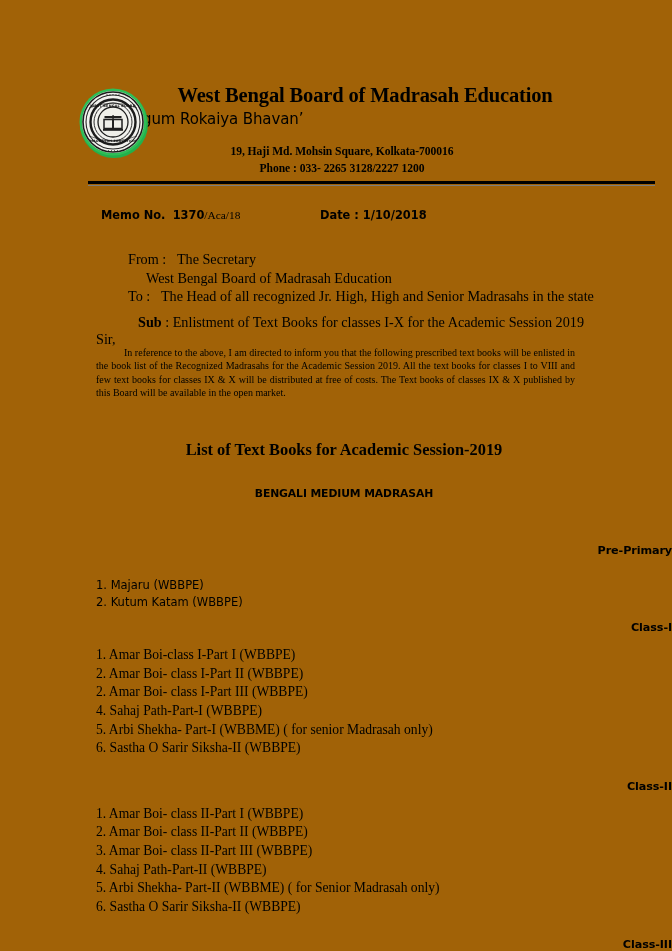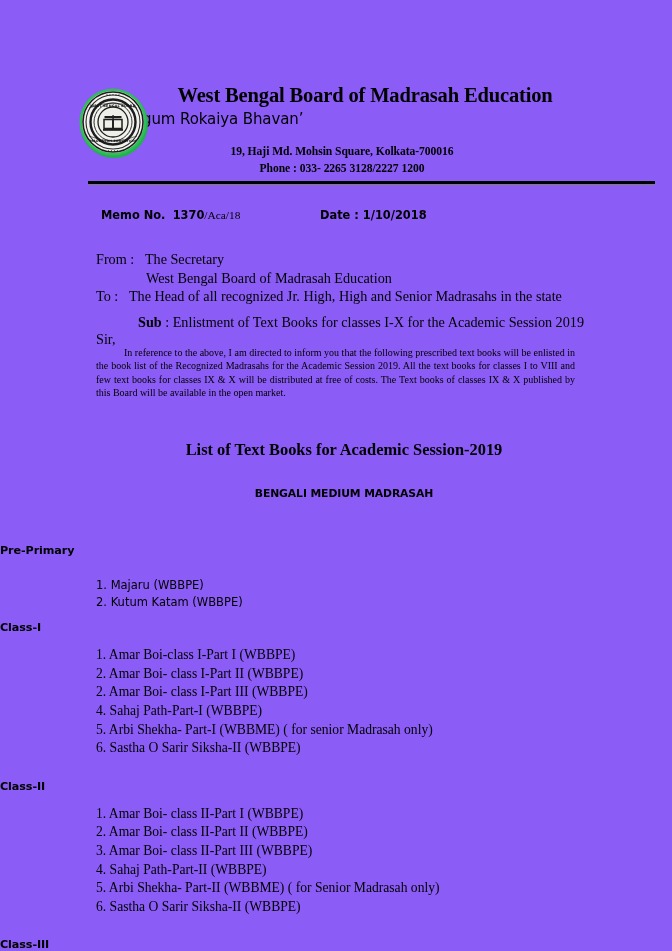--- a/index.html
+++ b/index.html
@@ -12,21 +12,21 @@
     height: 951px;
     position: relative;
     font-family: "Liberation Serif", serif;
     color: #000000;
     overflow: hidden;
   }
 
   .page {
     position: absolute;
     inset: 0;
-    background: #8b5cf6;
+    background: #a16207;
   }
 
   
   .header {
     position: absolute;
     left: 0;
     top: 84px;
     width: 672px;
   }
 
@@ -121,21 +121,21 @@
     position: absolute;
     left: 96px;
     top: 250px;
     width: 520px;
     font-family: "Liberation Serif", serif;
     font-size: 14.2px;
     line-height: 1.32;
   }
   .ft-line { white-space: nowrap; }
   .ft-indent { padding-left: 50px; }
-  .ft-key { display: inline-block; }
+  .ft-key { display: inline-block; margin-left: 32px; }
 
   
   .subject {
     position: absolute;
     left: 108px;
     top: 313px;
     width: 500px;
     font-family: "Liberation Serif", serif;
     font-size: 14.2px;
     line-height: 1.3;
@@ -192,21 +192,21 @@
 
   
   .sections {
     position: absolute;
     left: 0;
     top: 544px;
     width: 672px;
   }
 
   .section-heading {
-    text-align: left;
+    text-align: right;
     font-family: "DejaVu Sans", sans-serif;
     font-weight: bold;
     font-size: 11.2px;
     padding-left: 0;
     letter-spacing: -0.1px;
   }
 
   .book-list {
     margin: 0;
     padding: 0;

